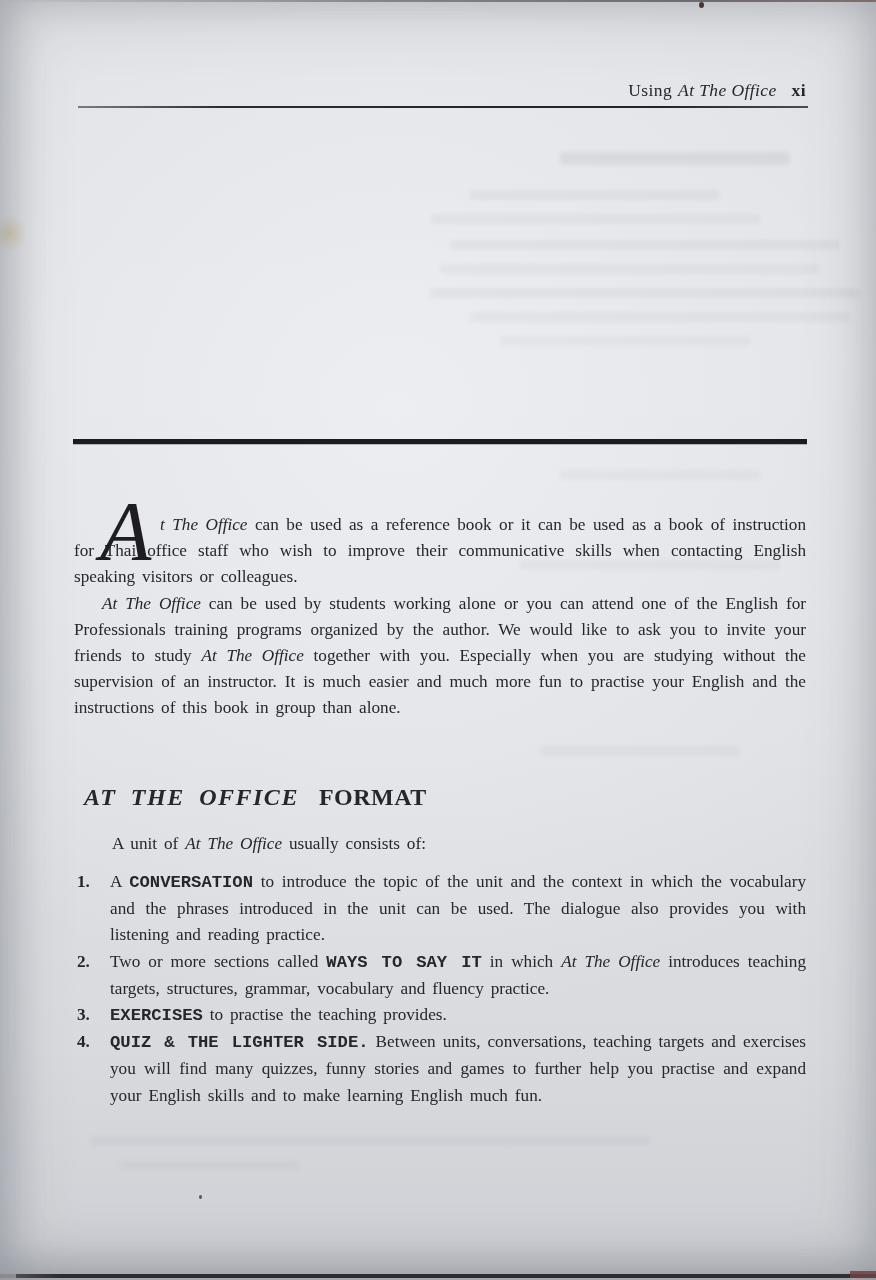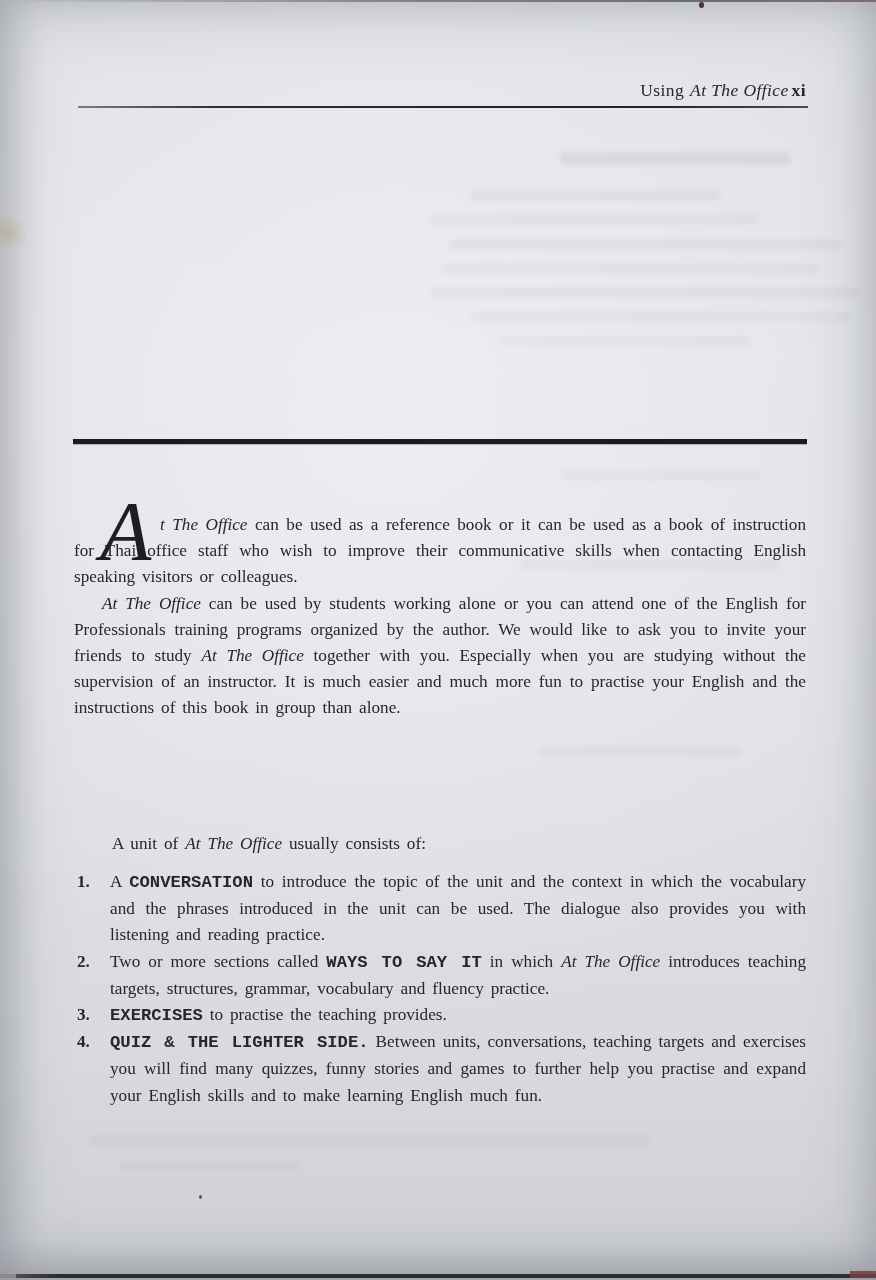--- a/index.html
+++ b/index.html
@@ -9,21 +9,21 @@
       radial-gradient(ellipse 120% 80% at 45% 32%, rgba(238,239,242,.9) 0%, rgba(238,239,242,0) 60%),
       linear-gradient(180deg,#dfe1e4 0%, #e2e3e6 28%, #dee0e3 58%, #d8dade 82%, #cfd1d6 97%, #c6c8cd 100%);
     font-family:"Liberation Serif","DejaVu Serif",serif;
     color:#26262b;
   }
   .vignette{position:absolute;inset:0;pointer-events:none;
     box-shadow:inset 0 0 70px rgba(90,94,104,.30), inset 0 -18px 40px rgba(110,114,124,.22), inset 14px 0 34px rgba(120,124,134,.16);}
   
   .runhead{position:absolute;top:80px;right:70px;font-size:17.5px;letter-spacing:.4px;white-space:nowrap;}
   .runhead .it{padding:0 3px 0 6px;}
-  .runhead .folio{font-weight:bold;}
+  .runhead .folio{margin-left:12px;font-weight:bold;}
   .head-rule{position:absolute;left:78px;top:106px;width:730px;height:2px;
     background:linear-gradient(90deg,rgba(38,38,43,.55),#2a2a2f 20%,#232328 80%,rgba(38,38,43,.8));}
   
   .chapter-title{position:absolute;left:74px;top:368px;width:730px;text-align:right;
     font-size:44px;color:#85888e;letter-spacing:1px;word-spacing:16px;white-space:nowrap;
     text-shadow:0 0 1px rgba(133,136,142,.6);padding-right:4px;}
   .chapter-title .it{font-style:italic;margin-left:14px;}
   .title-rule{position:absolute;left:73px;top:439px;width:734px;height:5px;background:#1b1b20;
     box-shadow:0 1px 0 rgba(27,27,32,.25);}
   
@@ -85,20 +85,23 @@
   <div class="head-rule"></div>
 
   <div class="title-rule"></div>
 
   <div class="intro body-text">
     <span class="dropcap">A</span>
     <p class="p1"><span class="it">t The Office</span><span>  can be used as a reference book or it can be used as a book of instruction for Thai office staff who wish to improve their communicative skills when contacting English speaking visitors or colleagues.</span></p>
     <p class="p2"><span class="it">At The Office</span><span>  can be used by students working alone or you can attend one of the English for Professionals training programs organized by the author. We would like to ask you to invite your friends to study </span><span class="it">At The Office</span><span>  together with you. Especially when you are studying without the supervision of an instructor. It is much easier and much more fun to practise your English and the instructions of this book in group than alone.</span></p>
   </div>
 
+  <div class="sec-heading">
+    <span class="it">AT THE OFFICE</span><span class="plain">FORMAT</span>
+  </div>
   <p class="sec-lead body-text" style="margin:0;"><span>A unit of </span><span class="it">At The Office</span><span>  usually consists of:</span></p>
 
   <div class="fmt-list body-text">
     <div class="fmt-item">
       <span class="num">1.</span>
       <span><span>A </span><span class="bd">CONVERSATION</span><span> to introduce the topic of the unit and the context in which the vocabulary and the phrases introduced in the unit can be used. The dialogue also provides you with listening and reading practice.</span></span>
     </div>
     <div class="fmt-item">
       <span class="num">2.</span>
       <span><span>Two or more sections called </span><span class="bd">WAYS TO SAY IT</span><span> in which </span><span class="it">At The Office</span><span>  introduces teaching targets, structures, grammar, vocabulary and fluency practice.</span></span>

